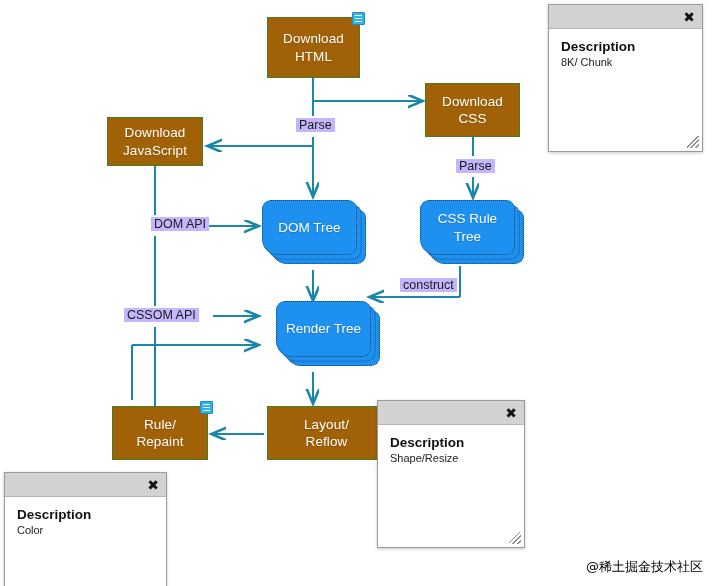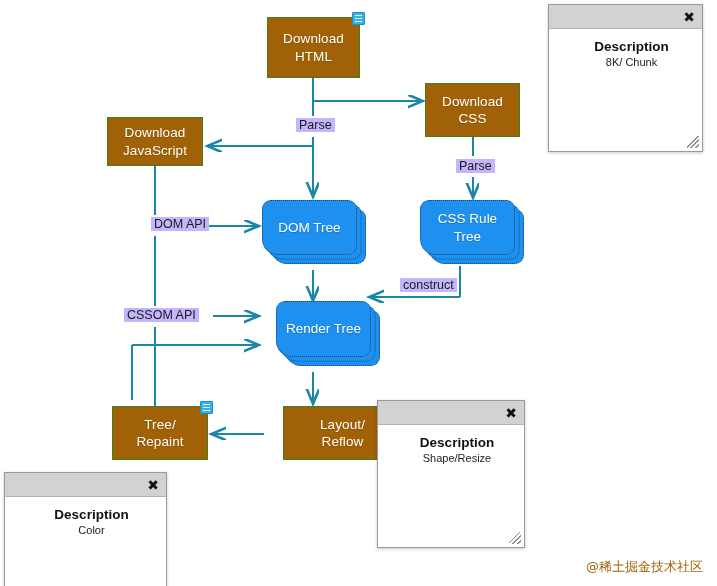--- a/index.html
+++ b/index.html
@@ -124,24 +124,23 @@
     top: 50%;
     transform: translateY(-50%);
     font-size: 14px;
     font-weight: bold;
     color: #111;
     line-height: 1;
     cursor: pointer;
     font-family: "DejaVu Sans", sans-serif;
   }
   .desc-body {
-    padding: 10px 12px 0 24px;
+    padding: 10px 12px 0 12px;
     position: relative;
     height: calc(100% - 24px);
-    text-align: center;
   }
   .desc-heading {
     font-size: 13.5px;
     font-weight: bold;
     color: #111;
     margin: 0 0 2px 0;
   }
   .desc-text {
     font-size: 11px;
     color: #222;
@@ -164,21 +163,21 @@
       linear-gradient(135deg, transparent 0 62%, #8e8e8e 62% 70%, transparent 70% 100%),
       linear-gradient(135deg, transparent 0 82%, #8e8e8e 82% 90%, transparent 90% 100%);
   }
 
   
   #watermark {
     position: absolute;
     right: 14px;
     bottom: 10px;
     font-size: 13px;
-    color: #a16207;
+    color: #000000;
     font-family: "DejaVu Sans", sans-serif;
     white-space: nowrap;
   }
 </style>
 </head>
 <body>
 
 <div id="canvas">
 
   <svg id="arrow-layer" viewBox="0 0 717 586" width="717" height="586">
@@ -264,31 +263,31 @@
     </div>
   </div>
 
   <div class="stack-box" style="left:276px; top:301px; width:95px; height:56px;">
     <div class="layer l3"></div>
     <div class="layer l2"></div>
     <div class="layer l1"></div>
     <div class="cap">Render Tree</div>
   </div>
 
-  <div class="green-box" style="left:283px; top:406px; width:119px; height:54px;">
+  <div class="green-box" style="left:267px; top:406px; width:119px; height:54px;">
     <span class="lbl">
       <span>Layout/</span><br>
       <span>Reflow</span>
     </span>
     <span class="note-icon"></span>
   </div>
 
   <div class="green-box" style="left:112px; top:406px; width:96px; height:54px;">
     <span class="lbl">
-      <span>Tree/</span><br>
+      <span>Rule/</span><br>
       <span>Repaint</span>
     </span>
     <span class="note-icon"></span>
   </div>
 
   <div class="edge-label" style="left:296px; top:118px;">Parse</div>
 
   <div class="edge-label" style="left:456px; top:159px;">Parse</div>
 
   <div class="edge-label" style="left:151px; top:217px;">DOM API</div>

